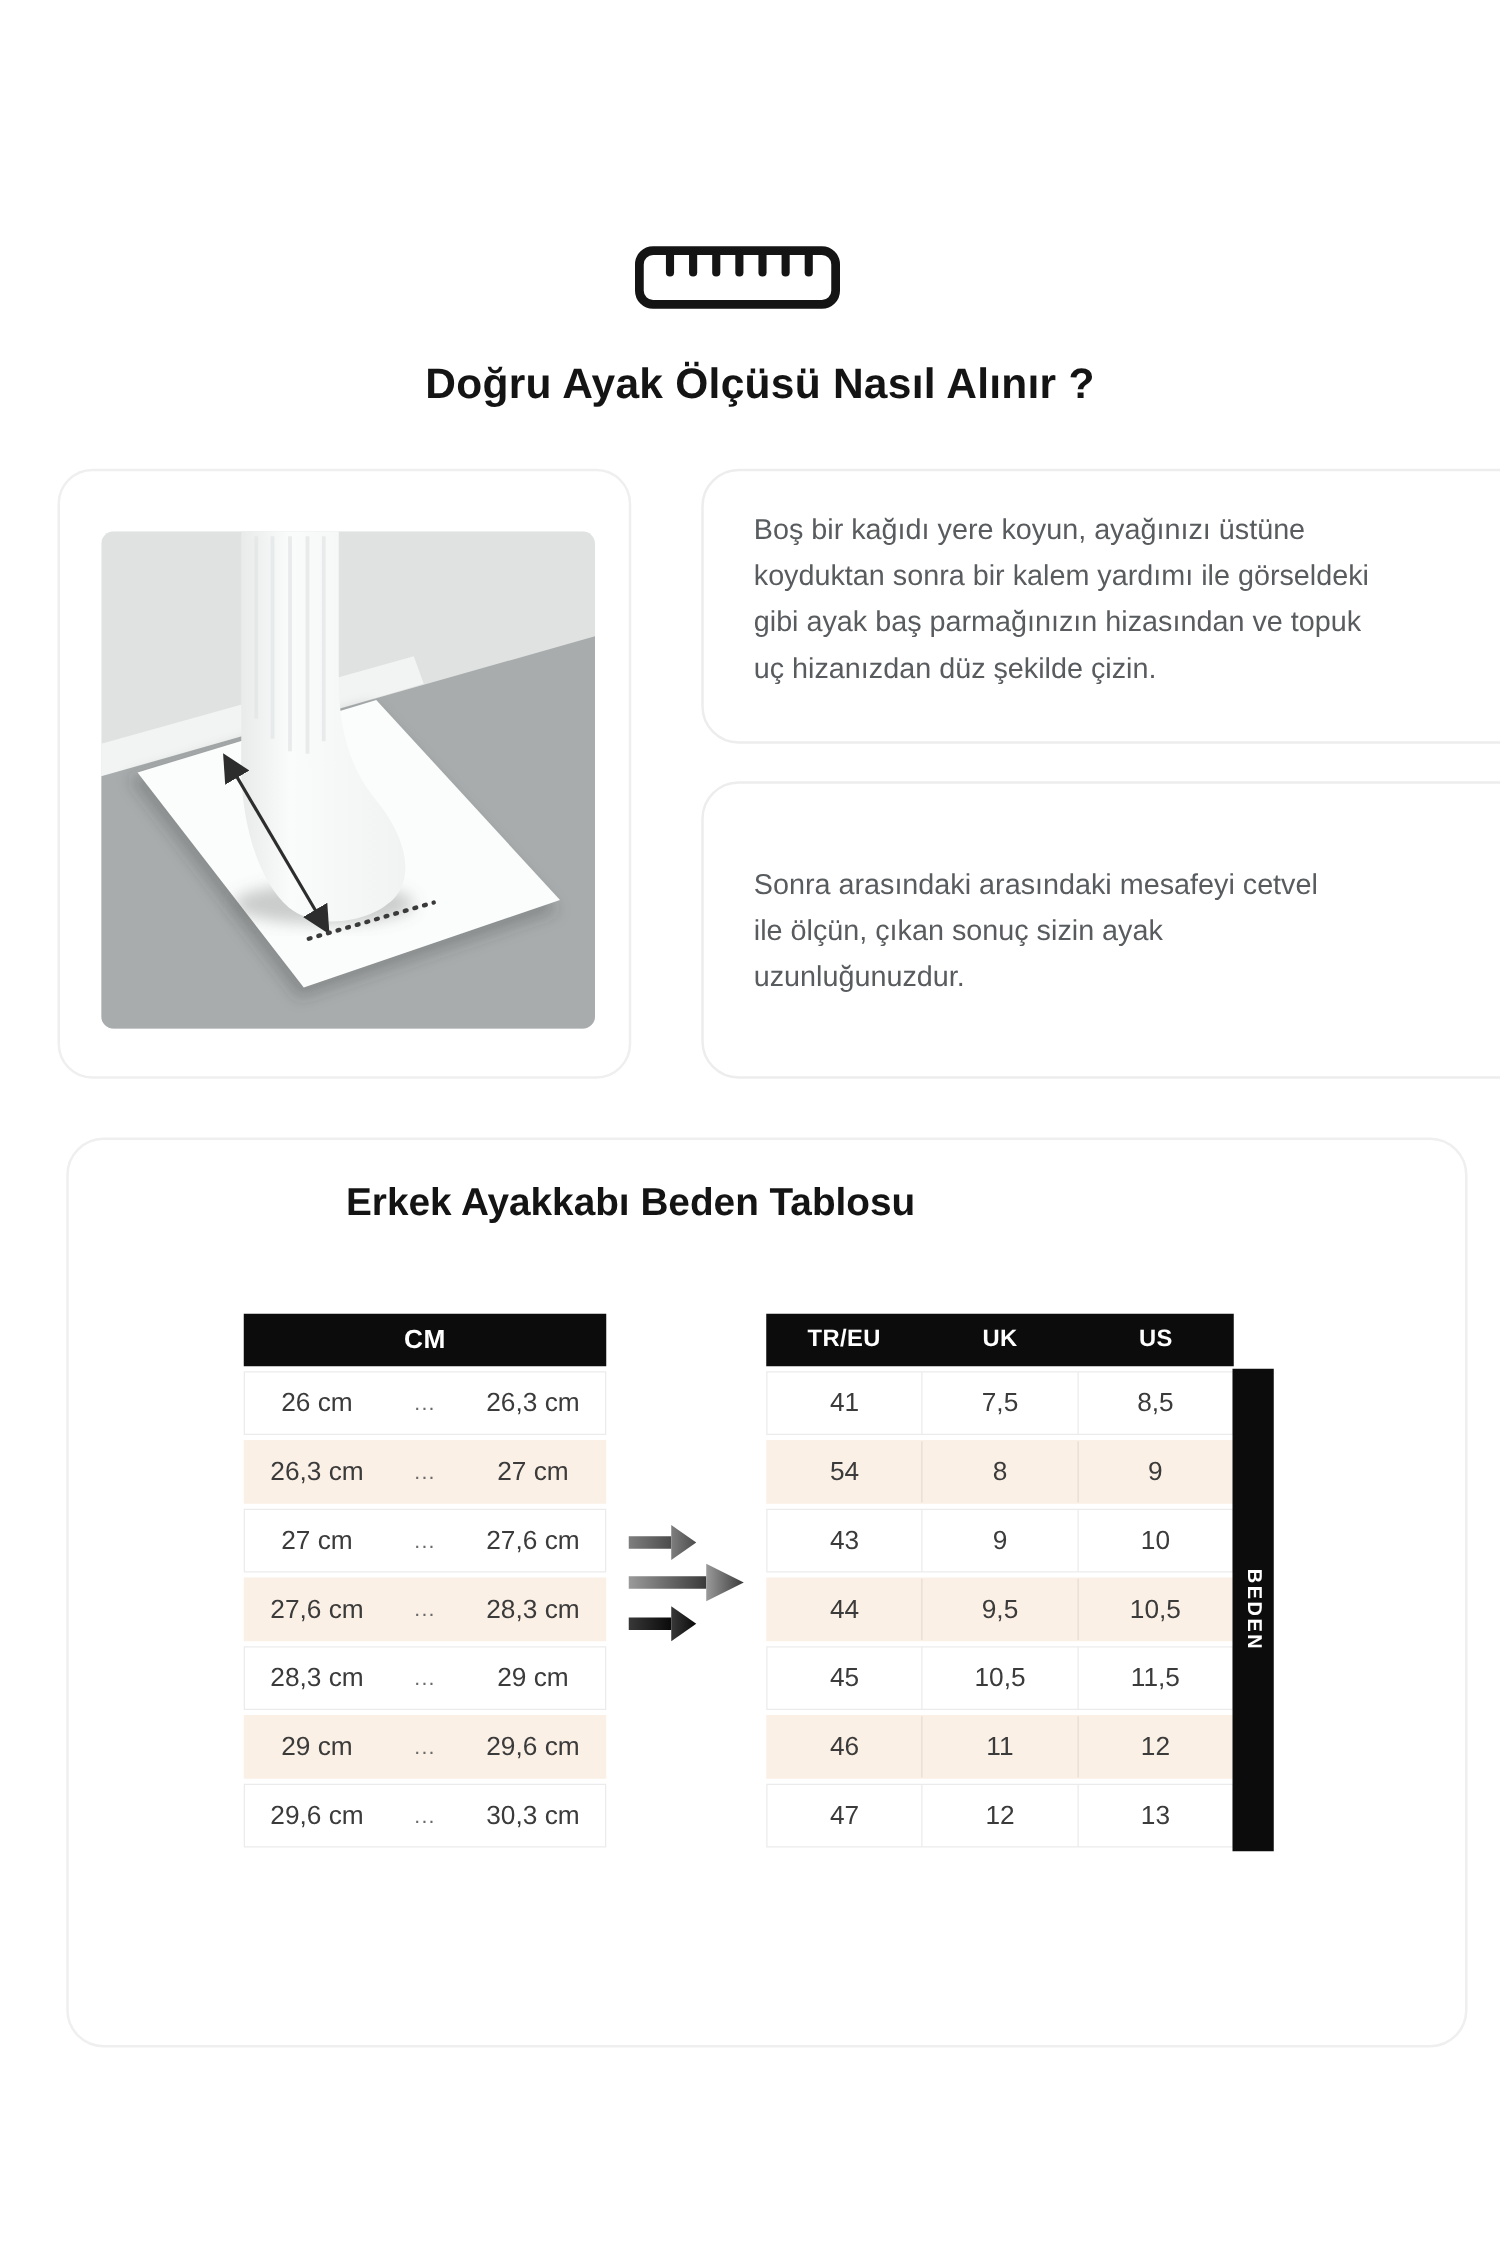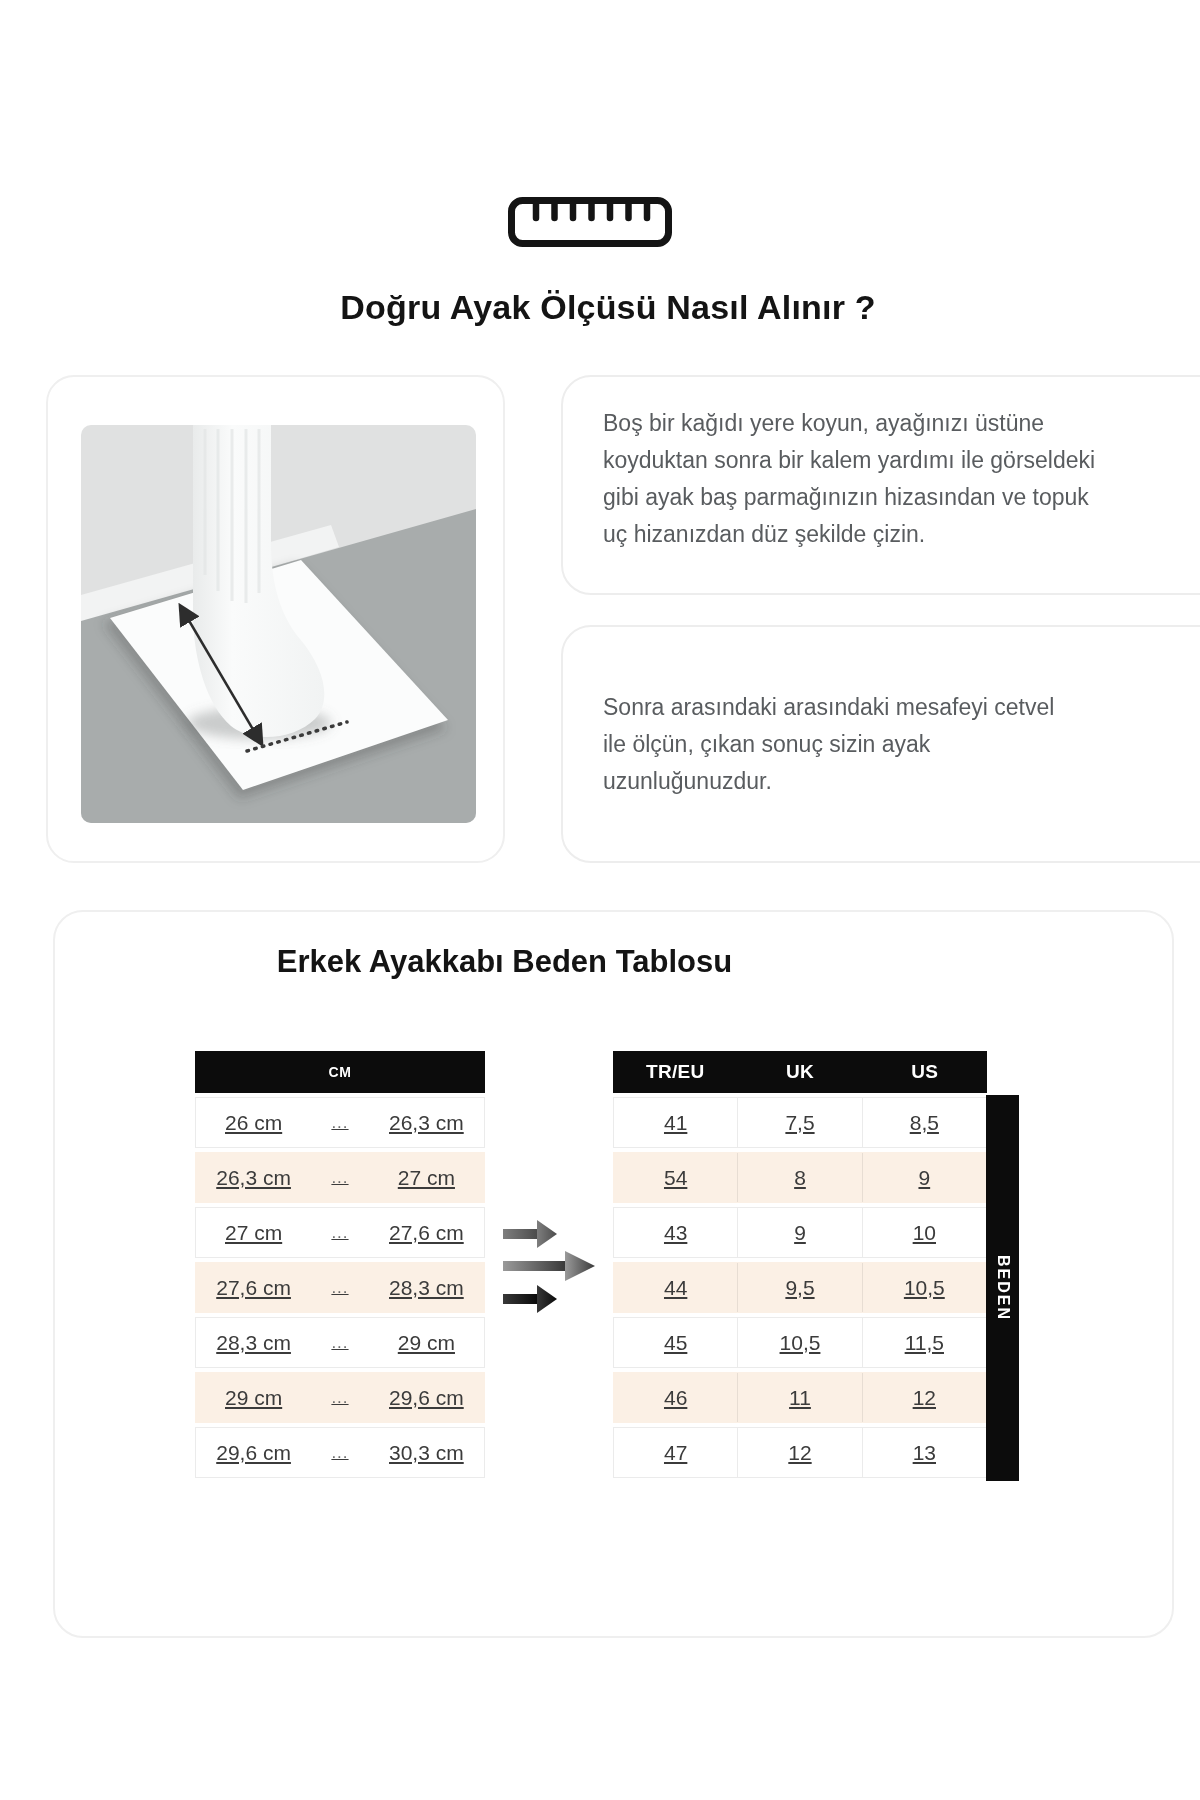--- a/index.html
+++ b/index.html
@@ -27,24 +27,24 @@
   .size-panel{position:absolute;left:53px;top:910px;width:1121px;height:728px;box-sizing:border-box;
               border:2px solid #efefef;border-radius:30px;background:#fff;}
   .size-title{position:absolute;left:53px;top:944px;width:903px;margin:0;text-align:center;
               font-size:31px;font-weight:700;color:#141414;}
 
   
   .table{position:absolute;top:1051px;}
   .cm-table{left:195px;width:290px;}
   .size-table{left:613px;width:374px;}
   .table-header{height:42px;background:#0c0c0c;color:#fff;display:flex;align-items:center;}
-  .cm-table .table-header{justify-content:center;font-size:14px;font-weight:700;letter-spacing:.5px;}
+  .cm-table .table-header{justify-content:center;font-size:21px;font-weight:700;letter-spacing:.5px;}
   .size-table .table-header .h-cell{flex:1;text-align:center;font-size:19px;font-weight:600;letter-spacing:.3px;}
   .row{display:flex;align-items:stretch;height:51px;margin-top:4px;box-sizing:border-box;
-       font-size:21px;color:#3b3b3b;font-weight:500;text-decoration:underline;}
+       font-size:21px;color:#3b3b3b;font-weight:500;}
   .row.white{background:#fff;border:1px solid #ebebeb;}
   .row.cream{background:#fbf0e5;border:1px solid transparent;}
   .cell{display:flex;align-items:center;justify-content:center;}
   .c-from,.c-to{width:40%;}
   .c-sep{width:20%;font-size:17px;color:#6a6a6a;letter-spacing:1px;}
   .s-cell{flex:1;text-align:right;}
   .s-cell + .s-cell{border-left:1px solid rgba(0,0,0,0.08);}
 
   
   .beden-bar{position:absolute;left:986px;top:1095px;width:33px;height:386px;background:#0c0c0c;

